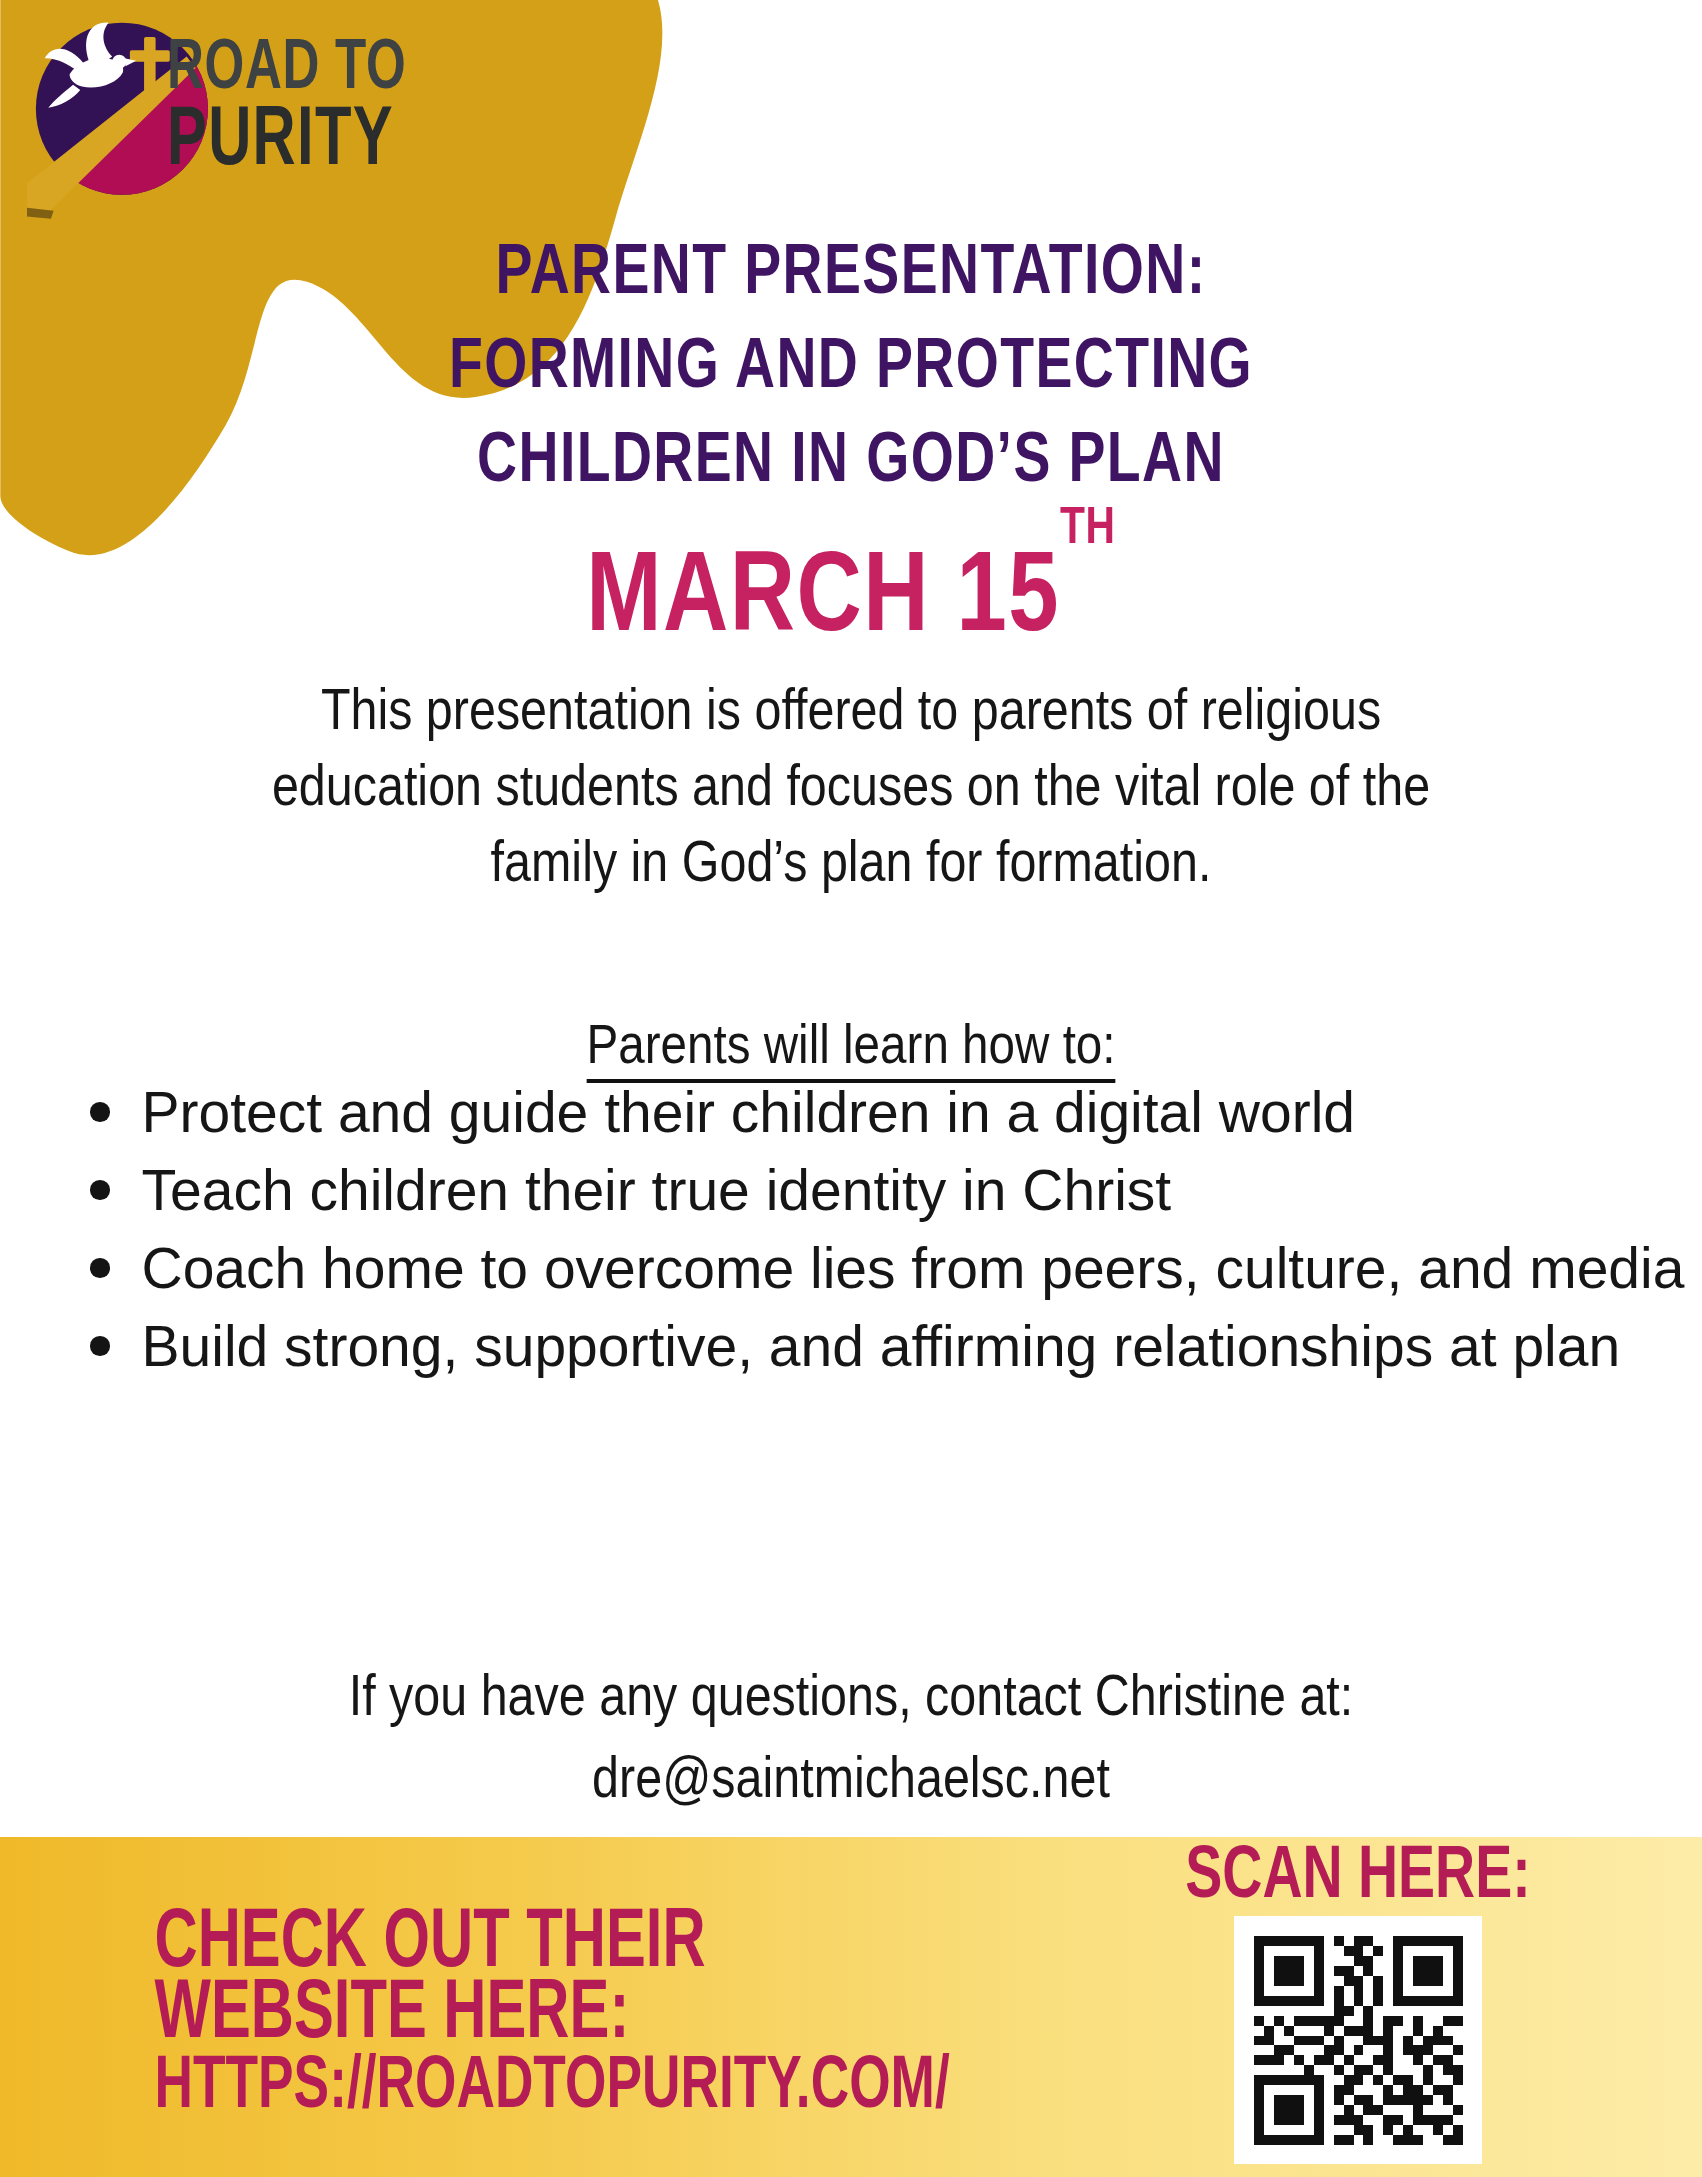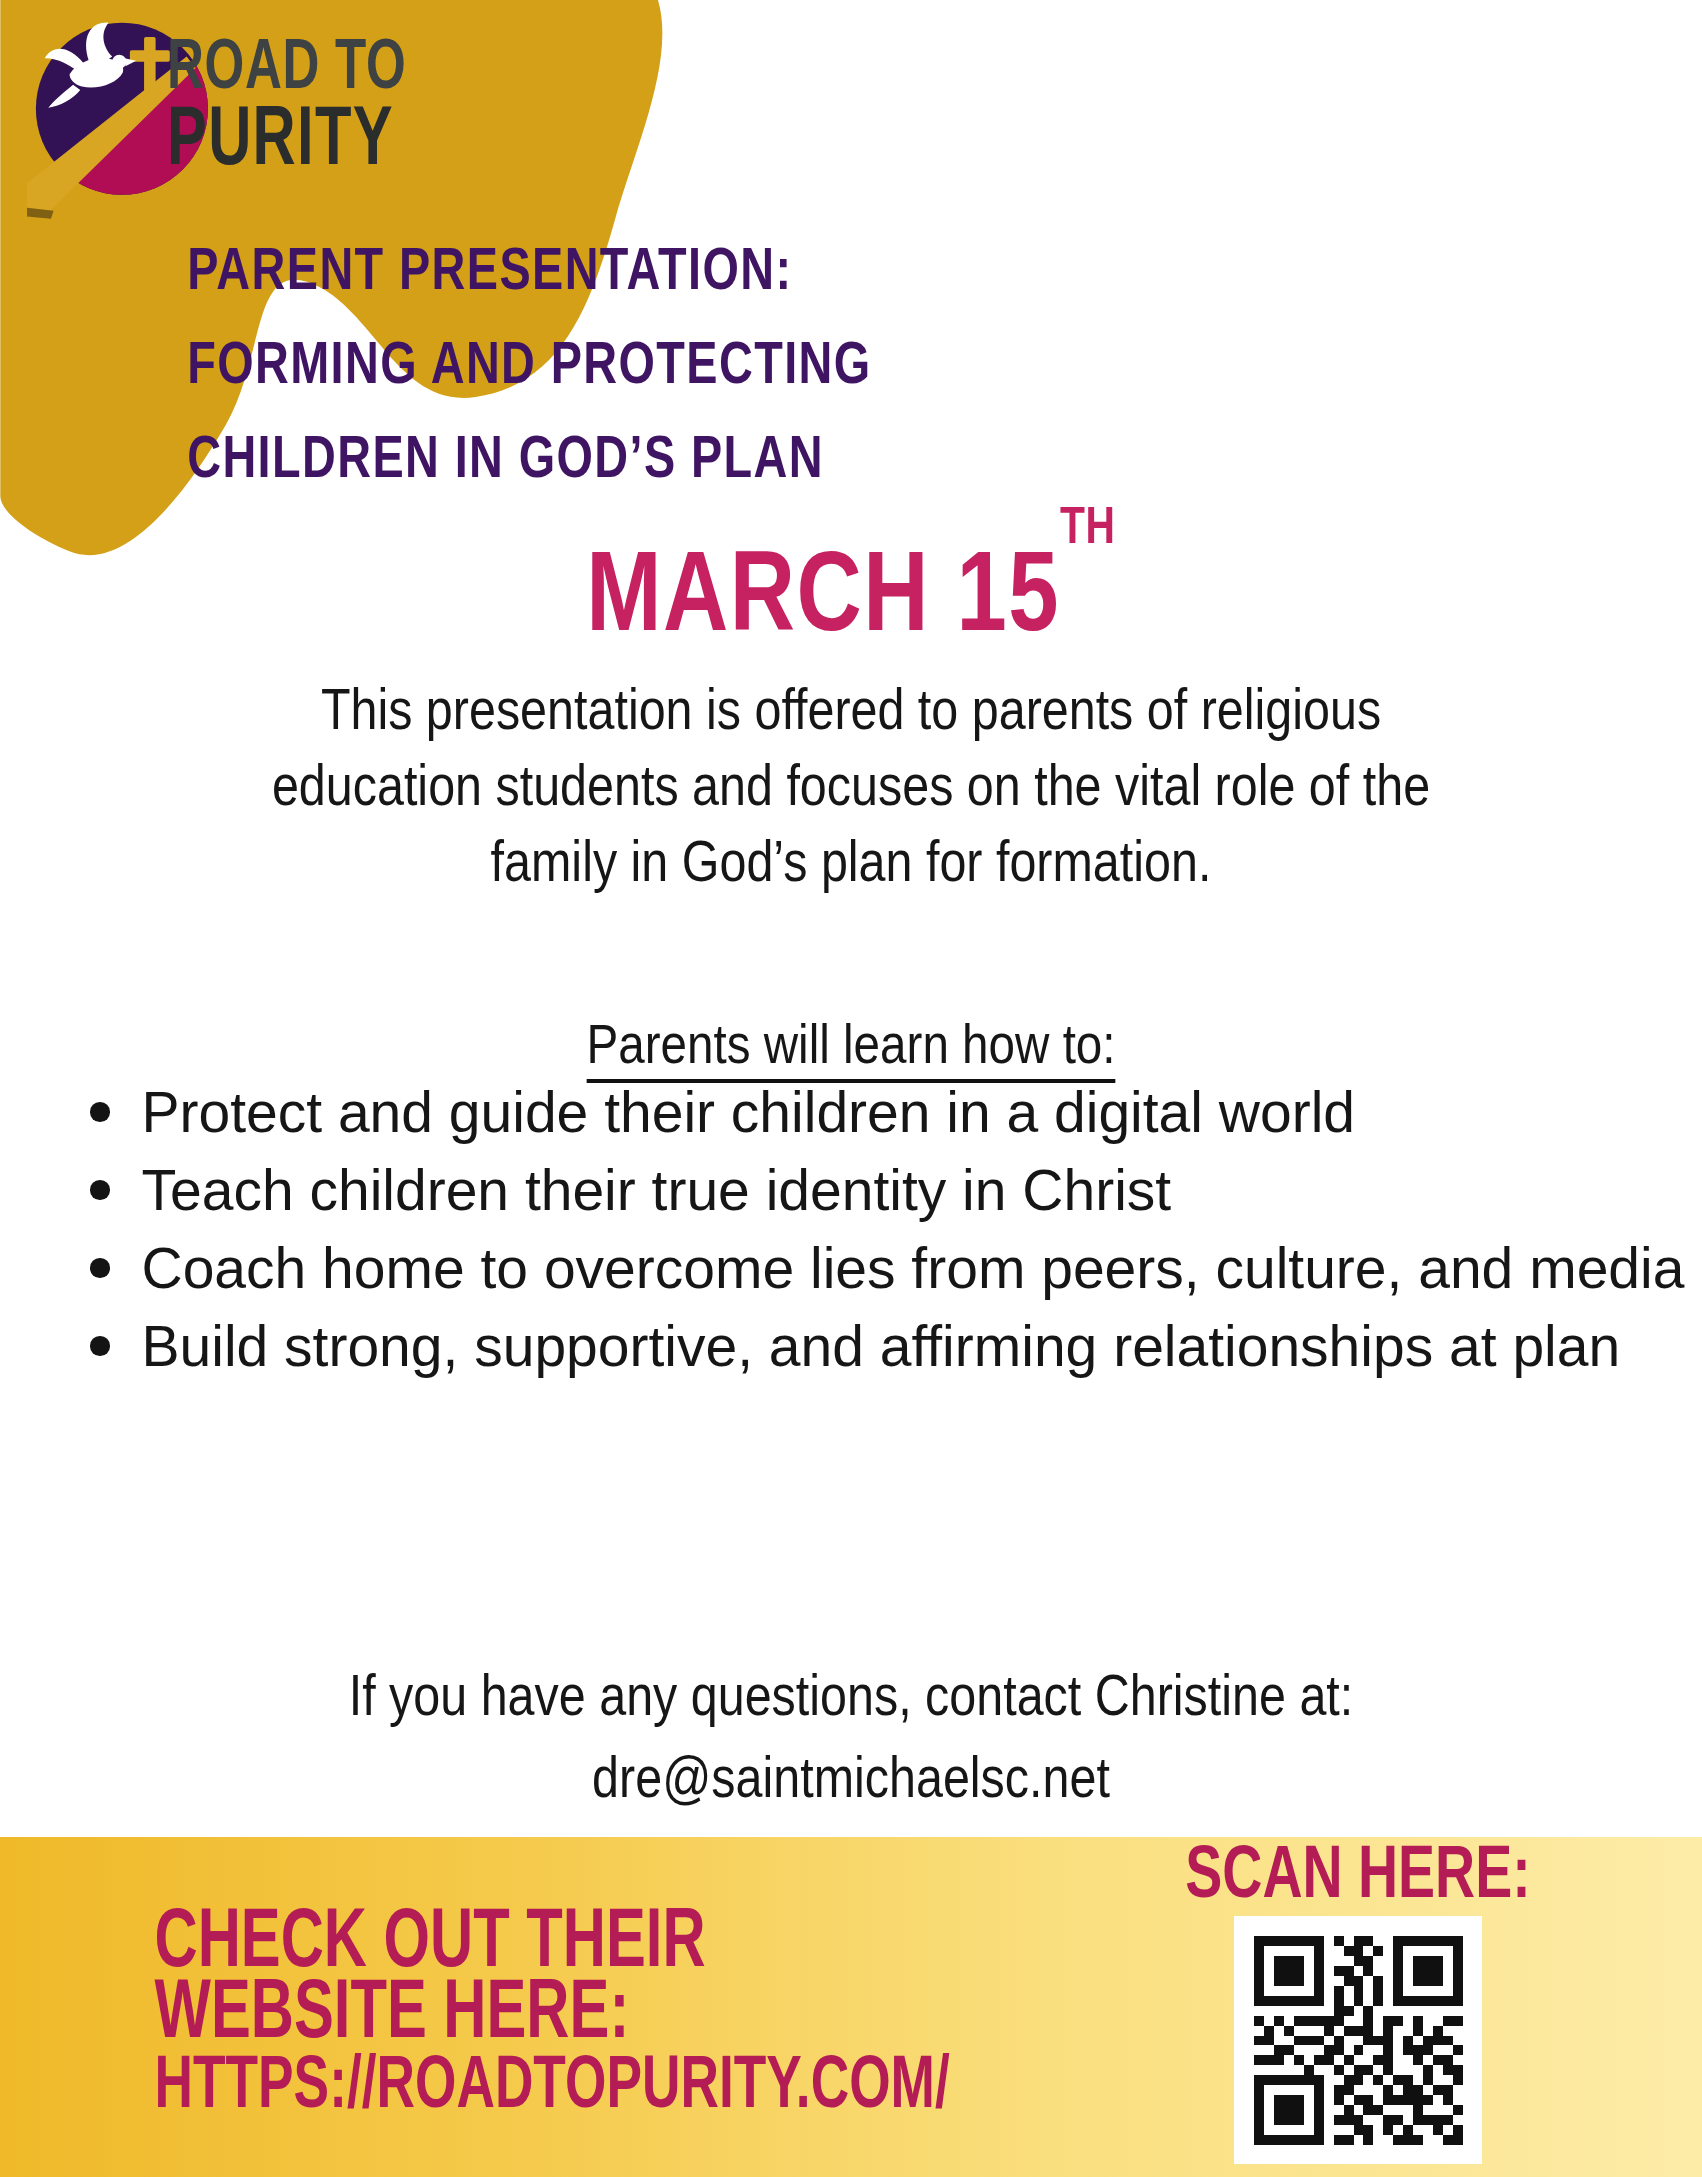--- a/index.html
+++ b/index.html
@@ -10,22 +10,22 @@
   
   .blob{position:absolute;left:0;top:0;}
   .badge{position:absolute;left:26.6px;top:12.4px;}
   .brand{position:absolute;left:167px;top:30px;}
   .brand .rt{font-size:71px;font-weight:bold;color:#3e4242;line-height:67px;letter-spacing:0.9px;
              transform:scaleX(.72);transform-origin:0 50%;white-space:nowrap;}
   .brand .pu{font-size:83px;font-weight:900;color:#2b2d2d;line-height:78px;letter-spacing:1.8px;
              transform:scaleX(.72);transform-origin:0 50%;white-space:nowrap;}
 
   
-  .title{position:absolute;top:222px;left:0;width:100%;
-         color:#3f1563;font-weight:bold;font-size:60px;letter-spacing:1.8px;}
+  .title{position:absolute;top:222px;left:0;width:100%;text-align:center;
+         color:#3f1563;font-weight:bold;font-size:71px;letter-spacing:1.8px;}
   .title .line{line-height:94px;transform:scaleX(.78);transform-origin:50% 50%;white-space:nowrap;}
 
   .date{position:absolute;top:520px;left:0;width:100%;text-align:center;
         color:#c62160;font-weight:900;font-size:113px;letter-spacing:1.8px;}
   .date .line{line-height:108px;transform:scaleX(.8);transform-origin:50% 50%;white-space:nowrap;}
   .date sup{font-size:51px;position:relative;top:-48px;letter-spacing:0.9px;}
 
   
   .intro{position:absolute;top:671px;left:0;width:100%;text-align:center;font-size:57px;}
   .intro .line{line-height:76px;transform:scaleX(.85);transform-origin:50% 50%;white-space:nowrap;}

